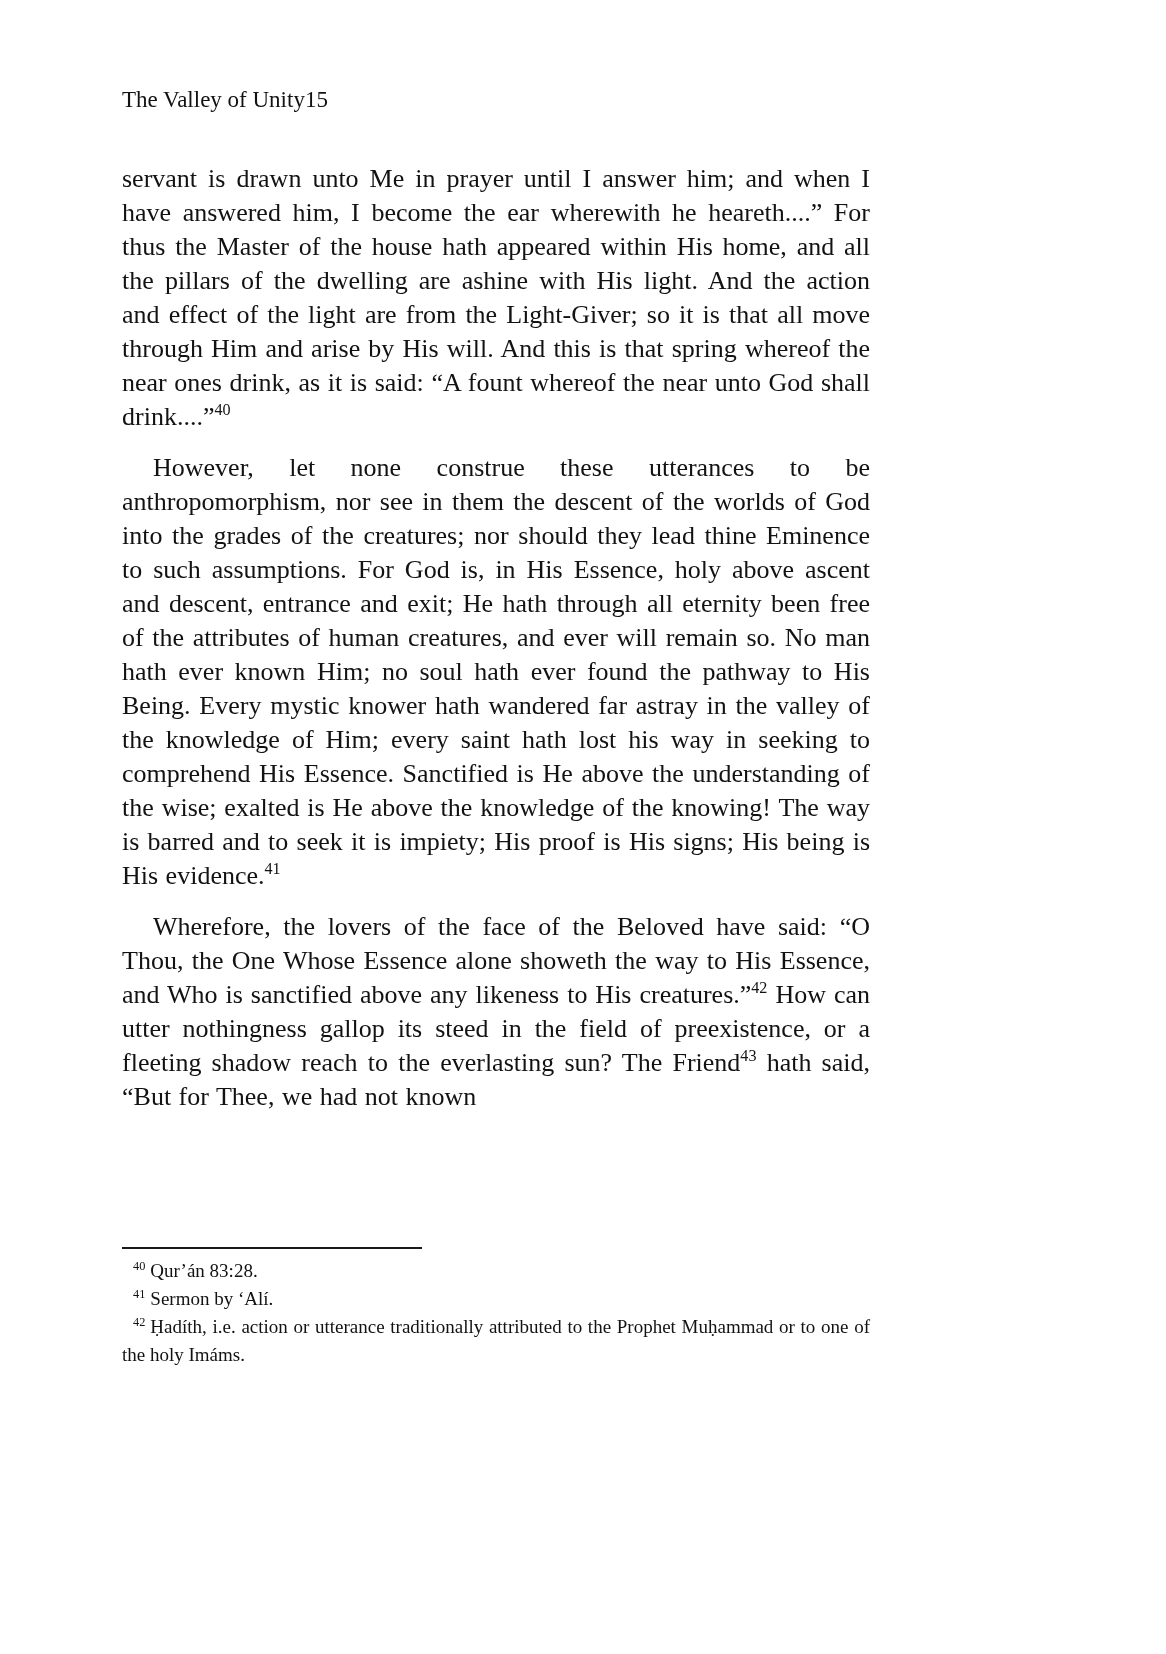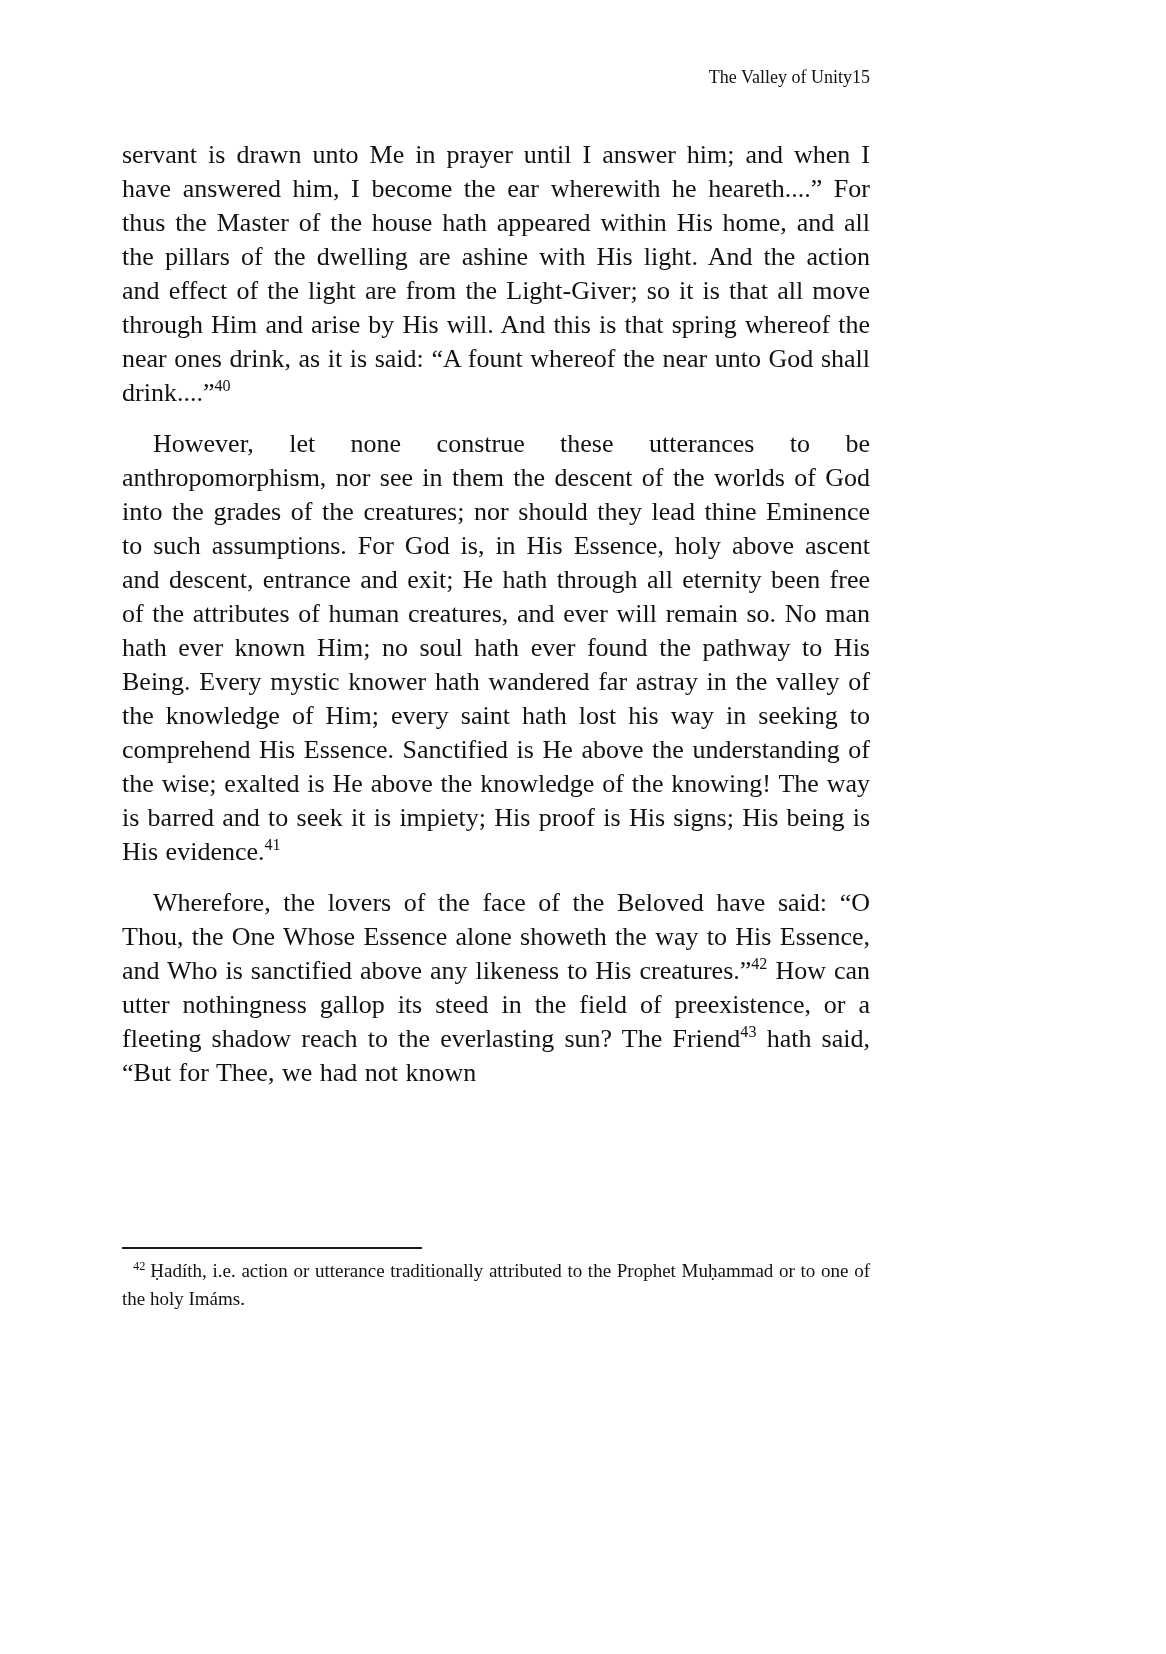--- a/index.html
+++ b/index.html
@@ -17,25 +17,25 @@
       overflow: hidden;
     }
     .page {
       position: absolute;
       left: 122px;
       top: 0;
       width: 748px;
       height: 1654px;
     }
     .running-header {
-      margin-top: 68px;
+      margin-top: 87px;
       display: flex;
-      justify-content: flex-end;
+      justify-content: flex-start;
       align-items: baseline;
-      font-size: 18px;
+      font-size: 23px;
       line-height: 1.1;
     }
     .body-text {
       margin-top: 50px;
     }
     .para {
       font-size: 26px;
       line-height: 34px;
       text-align: justify;
       text-indent: 31px;
@@ -93,19 +93,21 @@
 
     <p class="para"><span>However, let none construe these utterances to be anthropomorphism, nor see in them the descent of the worlds of God into the grades of the creatures; nor should they lead thine Eminence to such assumptions. For God is, in His Essence, holy above ascent and descent, entrance and exit; He hath through all eternity been free of the attributes of human creatures, and ever will remain so. No man hath ever known Him; no soul hath ever found the pathway to His Being. Every mystic knower hath wandered far astray in the valley of the knowledge of Him; every saint hath lost his way in seeking to comprehend His Essence. Sanctified is He above the understanding of the wise; exalted is He above the knowledge of the knowing! The way is barred and to seek it is impiety; His proof is His signs; His being is His evidence.</span><sup class="fn-ref">41</sup></p>
 
     <p class="para"><span>Wherefore, the lovers of the face of the Beloved have said: “O Thou, the One Whose Essence alone showeth the way to His Essence, and Who is sanctified above any likeness to His creatures.”</span><sup class="fn-ref">42</sup><span> How can utter nothingness gallop its steed in the field of preexistence, or a fleeting shadow reach to the everlasting sun? The Friend</span><sup class="fn-ref">43</sup><span> hath said, “But for Thee, we had not known</span></p>
 
   </div>
 
   <div class="footnotes">
     <hr class="footnote-rule">
 
+    <p class="footnote"><sup class="fn-marker">40</sup><span>Qur’án 83:28.</span></p>
 
+    <p class="footnote"><sup class="fn-marker">41</sup><span>Sermon by ‘Alí.</span></p>
 
     <p class="footnote"><sup class="fn-marker">42</sup><span>Ḥadíth, i.e. action or utterance traditionally attributed to the Prophet Muḥammad or to one of the holy Imáms.</span></p>
 
   </div>
 
 </div>
 
 </body></html>

